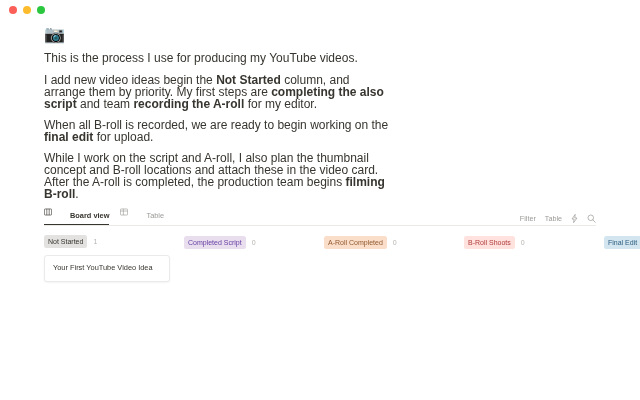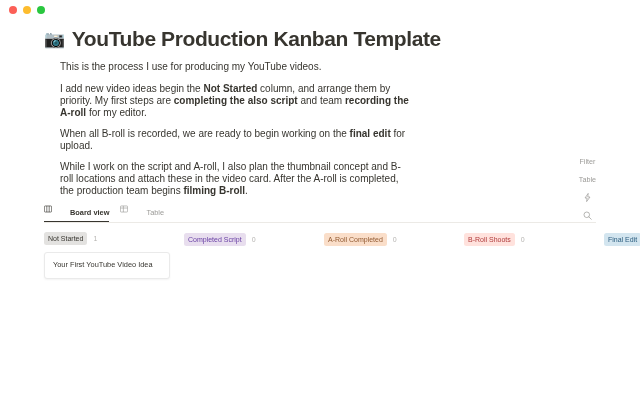--- a/index.html
+++ b/index.html
@@ -51,26 +51,25 @@
     align-items: center;
     gap: 7px;
     margin-bottom: 9px;
   }
   .title-emoji {
     font-size: 17px;
     line-height: 1;
   }
 
   .para {
-    font-size: 10px;
+    font-size: 12px;
     line-height: 12px;
     color: #37352f;
     margin-bottom: 9px;
     max-width: 350px;
-    margin-left: 16px;
   }
   .para b { font-weight: 700; }
   .para.first { margin-bottom: 10px; }
 
   
   .viewbar {
     display: flex;
     align-items: flex-end;
     justify-content: space-between;
     border-bottom: 1px solid #eceae6;
@@ -102,21 +101,20 @@
     border-bottom: 1.6px solid #37352f;
   }
   .tab .tico { display: flex; align-items: center; }
 
   .viewtools {
     display: flex;
     align-items: center;
     gap: 9px;
     padding-bottom: 2px;
     color: #9b9a97;
-    flex-direction: column;
   }
   .viewtools .tool {
     font-size: 7.2px;
     cursor: pointer;
     color: #9b9a97;
     display: flex;
     align-items: center;
   }
 
   
@@ -178,21 +176,20 @@
 <div class="titlebar">
   <span class="dot dot-close"></span>
   <span class="dot dot-min"></span>
   <span class="dot dot-max"></span>
 </div>
 
 <div class="page">
 
   <div class="page-title">
     <span class="title-emoji">📷</span>
-    <span>YouTube Production Kanban Template</span>
   </div>
 
   <div id="paragraphs">
       <div class="para first"><span>This is the process I use for producing my YouTube videos.</span></div>
       <div class="para"><span>I add new video ideas begin the </span><b>Not Started</b><span> column, and arrange them by priority. My first steps are </span><b>completing the also script</b><span> and team </span><b>recording the A-roll</b><span> for my editor.</span></div>
       <div class="para"><span>When all B-roll is recorded, we are ready to begin working on the </span><b>final edit</b><span> for upload.</span></div>
       <div class="para"><span>While I work on the script and A-roll, I also plan the thumbnail concept and B-roll locations and attach these in the video card. After the A-roll is completed, the production team begins </span><b>filming B-roll</b><span>.</span></div>
     </div>
 
   <div class="viewbar">

